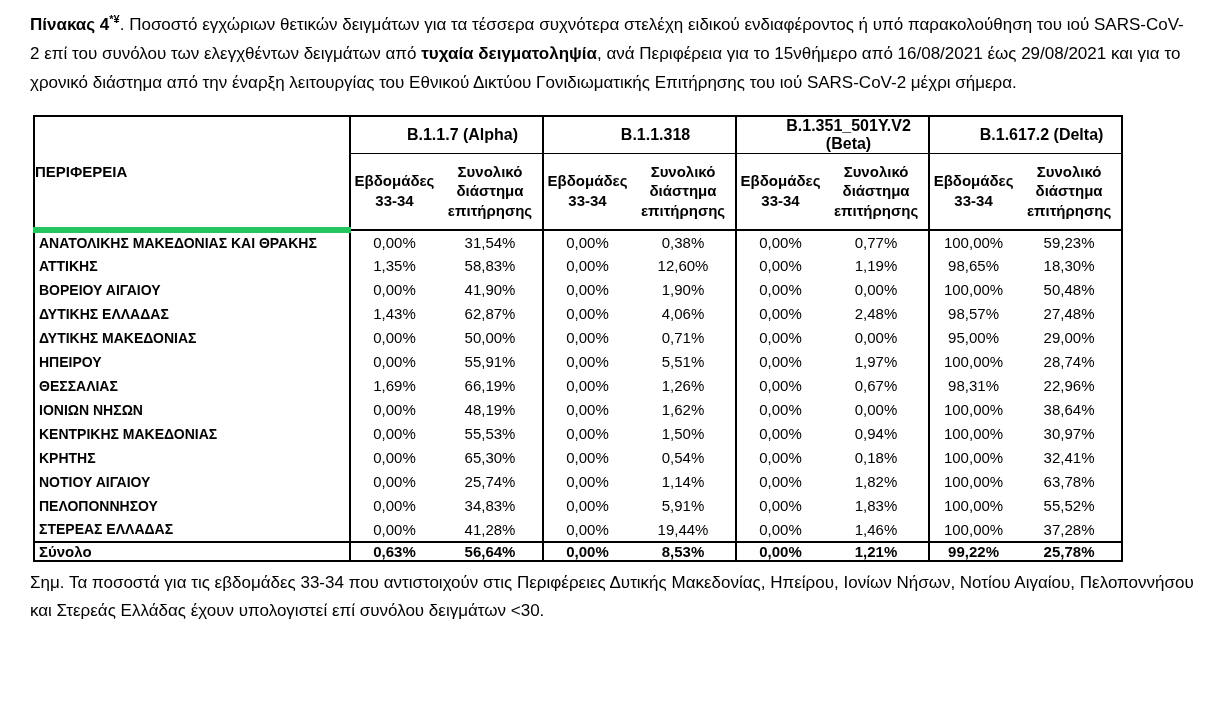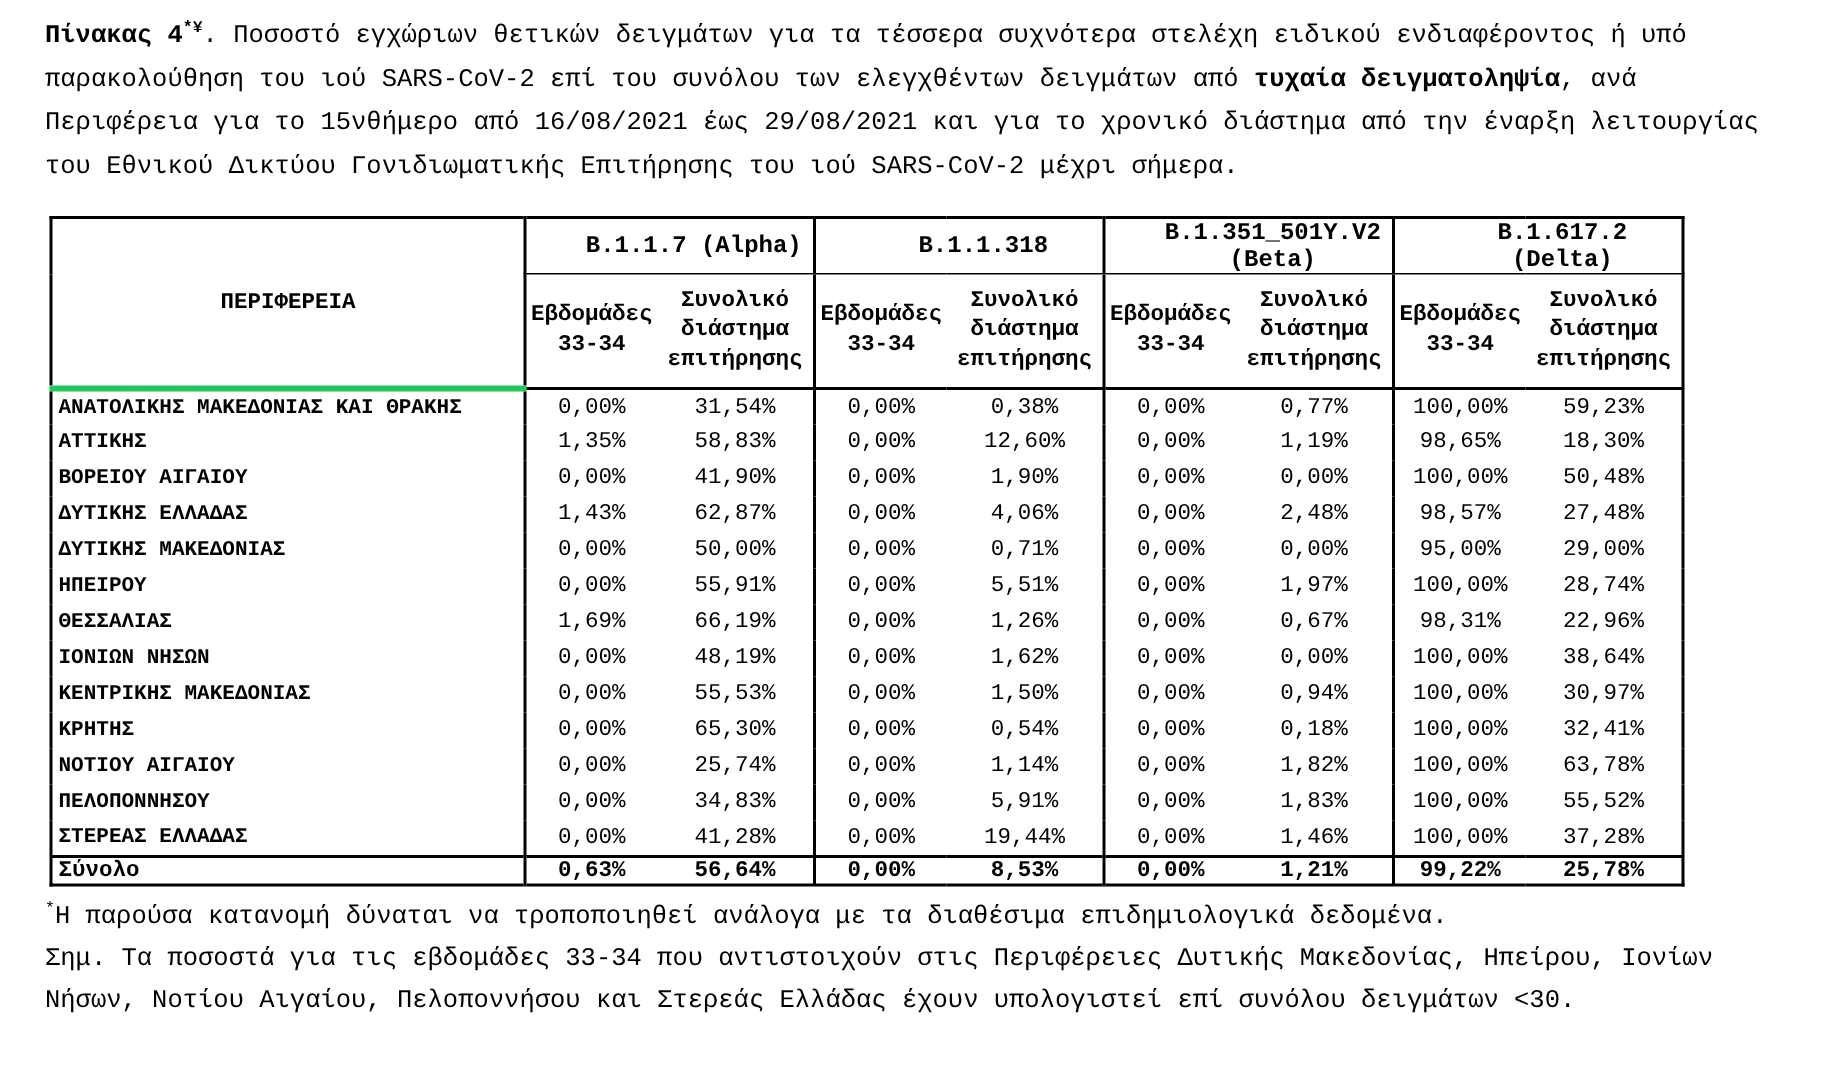--- a/index.html
+++ b/index.html
@@ -4,21 +4,21 @@
 <style>
   * { box-sizing: border-box; }
   html, body { margin: 0; padding: 0; }
   body {
     width: 1222px; height: 728px;
     background: #ffffff;
     color: #000000;
     font-family: "Liberation Sans", sans-serif;
     overflow: hidden;
   }
-  .page { padding: 10px 28px 0 30px; font-family: Liberation Mono, monospace; }
+  .page { padding: 10px 28px 0 30px; }
 
   
   .caption {
     margin: 0 0 18px 0;
     width: 1162px;
     font-size: 17px;
     line-height: 29px;
     color: #000;
   }
   .caption strong { font-weight: bold; }
@@ -34,22 +34,22 @@
     font-size: 15px;
   }
   col.c-region { width: 316px; }
   col.c-weeks  { width: 88px; }
   col.c-total  { width: 105px; }
 
   th, td { padding: 0; vertical-align: middle; }
 
   th.region-h {
     border-right: 2px solid #000;
-    border-bottom: 4px solid #22c55e;
-    text-align: center;
+    border-bottom: 6px solid #22c55e;
+    text-align: left;
     font-weight: bold;
     font-size: 15px;
   }
   th.vgroup {
     border-left: 2px solid #000;
     border-bottom: 1px solid #000;
     height: 32px;
     text-align: center;
     font-weight: bold;
     font-size: 16px;
@@ -290,17 +290,16 @@
         <td class="val">8,53%</td>
         <td class="val gstart">0,00%</td>
         <td class="val">1,21%</td>
         <td class="val gstart">99,22%</td>
         <td class="val">25,78%</td>
       </tr>
     </tfoot>
   </table>
 
   <div class="footnotes">
-    <p class="footnote"><sup>*</sup><span>Η παρούσα κατανομή δύναται να τροποποιηθεί ανάλογα με τα διαθέσιμα επιδημιολογικά δεδομένα.</span></p>
     <p class="footnote"><span>Σημ. Τα ποσοστά για τις εβδομάδες 33-34 που αντιστοιχούν στις Περιφέρειες Δυτικής Μακεδονίας, Ηπείρου, Ιονίων Νήσων, Νοτίου Αιγαίου, Πελοποννήσου και Στερεάς Ελλάδας έχουν υπολογιστεί επί συνόλου δειγμάτων &lt;30.</span></p>
   </div>
 
 </div>
 
 </body></html>

